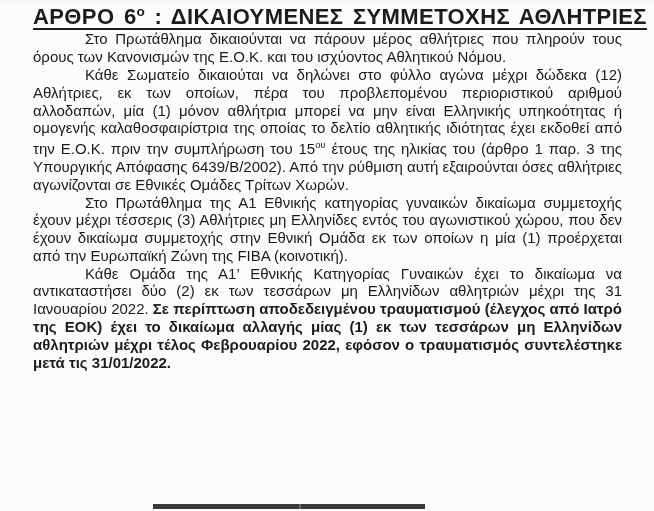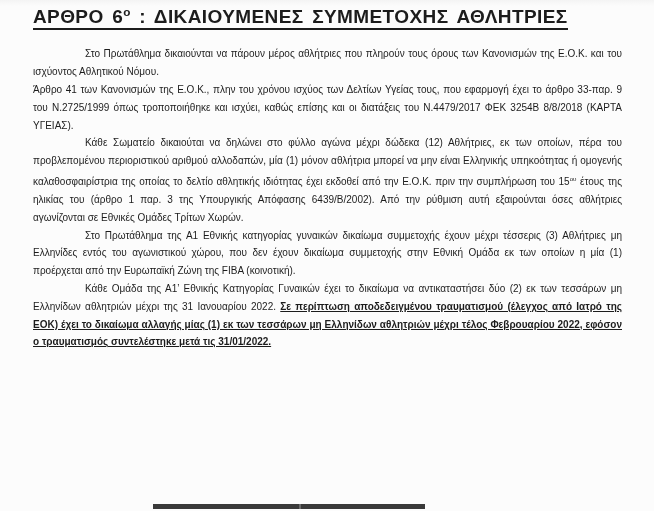--- a/index.html
+++ b/index.html
@@ -15,52 +15,51 @@
     width: 654px;
     height: 511px;
     background: linear-gradient(180deg, #f4f4f4 0px, #fcfcfc 6px, #fcfcfc 100%);
     font-family: "Liberation Sans", "DejaVu Sans", sans-serif;
     color: #1c1c1c;
     box-sizing: border-box;
     padding: 1px 32px 0 33px;
   }
   .doc-title {
     font-weight: bold;
-    font-size: 19px;
+    font-size: 22px;
     line-height: 21px;
     letter-spacing: 0.4px;
     word-spacing: 3px;
     white-space: nowrap;
   }
   .doc-title .underline {
     display: inline-block;
     border-bottom: 2.5px solid #1c1c1c;
     padding-bottom: 1px;
   }
   .doc-title sup.ordinal {
     font-size: 62%;
     vertical-align: super;
     letter-spacing: 0;
   }
   .body-text {
-    margin-top: 15px;
-    font-size: 10px;
+    font-size: 15px;
     line-height: 17.8px;
   }
   p.para {
     margin: 0;
     text-align: justify;
   }
   p.para.indent { text-indent: 52px; }
   p.para.no-justify { text-align: left; }
   sup.inline-sup {
     font-size: 62%;
     vertical-align: super;
   }
-  .bold-run { font-weight: bold; text-decoration: underline; }
+  .bold-run { font-weight: bold; }
   .table-top-border {
     position: absolute;
     top: 504px;
     left: 153px;
     width: 272px;
     height: 5px;
     display: flex;
   }
   .table-top-border .cell-border { background: #3a3a3a; height: 5px; }
   .table-top-border .cell-border.c1 { width: 146px; }
@@ -74,21 +73,20 @@
 
   <div class="doc-title">
     <span class="underline"><span>ΑΡΘΡΟ 6</span><sup class="ordinal">ο</sup><span> :  ΔΙΚΑΙΟΥΜΕΝΕΣ  ΣΥΜΜΕΤΟΧΗΣ ΑΘΛΗΤΡΙΕΣ</span></span>
   </div>
 
   <div class="body-text">
 
     <p class="para indent">Στο Πρωτάθλημα δικαιούνται να πάρουν μέρος αθλήτριες που πληρούν τους όρους των Κανονισμών της Ε.Ο.Κ. και του ισχύοντος Αθλητικού Νόμου.</p>
 
 
-    <p class="para">Άρθρο 41 των Κανονισμών της Ε.Ο.Κ., πλην του χρόνου ισχύος των Δελτίων Υγείας τους, που εφαρμογή έχει το άρθρο 33-παρ. 9 του Ν.2725/1999 όπως τροποποιήθηκε και ισχύει, καθώς επίσης και οι διατάξεις του Ν.4479/2017 ΦΕΚ 3254Β 8/8/2018 (ΚΑΡΤΑ ΥΓΕΙΑΣ).</p>
 
 
     <p class="para indent"><span>Κάθε Σωματείο δικαιούται να δηλώνει στο φύλλο αγώνα μέχρι δώδεκα (12) Αθλήτριες, εκ των οποίων, πέρα του προβλεπομένου περιοριστικού αριθμού αλλοδαπών, μία (1) μόνον αθλήτρια μπορεί να μην είναι Ελληνικής υπηκοότητας ή ομογενής καλαθοσφαιρίστρια της οποίας το δελτίο αθλητικής ιδιότητας έχει εκδοθεί από την Ε.Ο.Κ. πριν την συμπλήρωση του 15</span><sup class="inline-sup">ου</sup><span> έτους της ηλικίας του (άρθρο 1 παρ. 3 της Υπουργικής Απόφασης 6439/Β/2002). Από την ρύθμιση αυτή εξαιρούνται όσες αθλήτριες αγωνίζονται σε Εθνικές Ομάδες Τρίτων Χωρών.</span></p>
 
     <p class="para indent">Στο Πρωτάθλημα  της Α1 Εθνικής κατηγορίας γυναικών δικαίωμα συμμετοχής έχουν μέχρι τέσσερις (3) Αθλήτριες μη Ελληνίδες εντός του αγωνιστικού χώρου, που δεν έχουν δικαίωμα συμμετοχής στην Εθνική Ομάδα εκ των οποίων η μία (1) προέρχεται από την Ευρωπαϊκή Ζώνη της FIBA (κοινοτική).</p>
 
     <p class="para indent"><span>Κάθε Ομάδα της Α1’ Εθνικής Κατηγορίας Γυναικών έχει το δικαίωμα να αντικαταστήσει δύο (2) εκ των τεσσάρων μη Ελληνίδων αθλητριών μέχρι της 31 Ιανουαρίου 2022.  </span><span class="bold-run">Σε περίπτωση αποδεδειγμένου τραυματισμού (έλεγχος από Ιατρό της ΕΟΚ) έχει το δικαίωμα αλλαγής μίας (1) εκ των τεσσάρων μη Ελληνίδων αθλητριών μέχρι τέλος Φεβρουαρίου 2022, εφόσον ο τραυματισμός συντελέστηκε μετά τις 31/01/2022.</span></p>
 
   </div>
 

